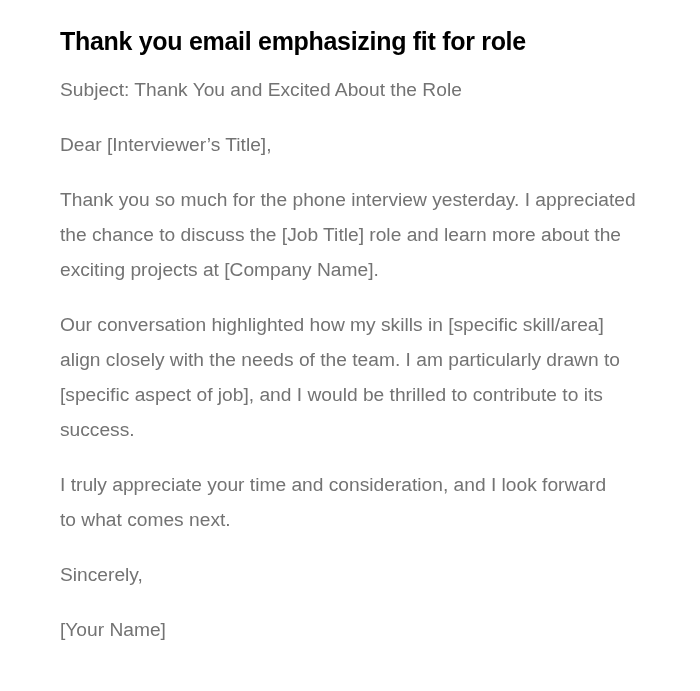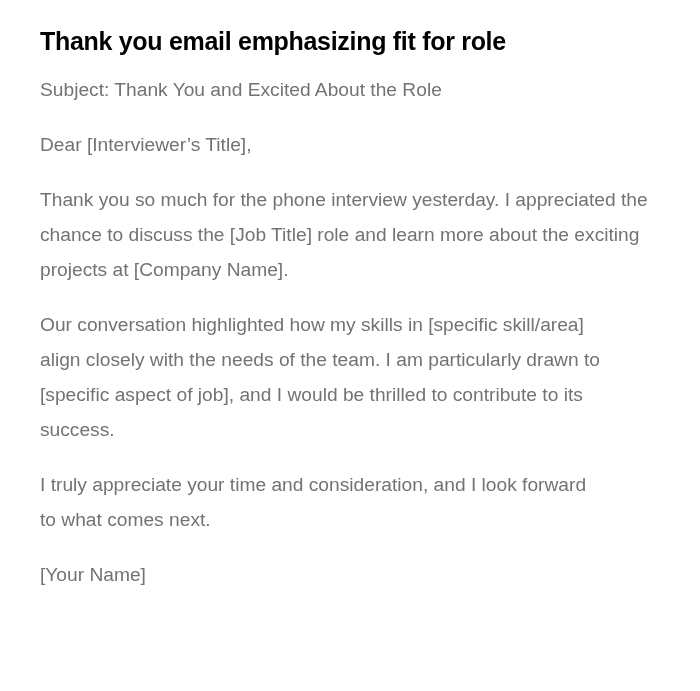--- a/index.html
+++ b/index.html
@@ -1,24 +1,25 @@
 <!DOCTYPE html>
 <html><head>
 <meta charset="utf-8">
 <style>
   html, body { margin: 0; padding: 0; background: #ffffff; }
   body { width: 700px; height: 691px; overflow: hidden; }
-  .doc { padding: 24px 40px 0 40px; color: #111111; font-family: "Liberation Sans", sans-serif; }
+  .doc { padding: 24px 40px 0 60px; color: #111111; font-family: "Liberation Sans", sans-serif; }
   h1 { font-size: 25px; font-weight: bold; margin: 0 0 14px 0; letter-spacing: -0.3px; line-height: 34px; color: #000; }
   p { font-size: 19.2px; line-height: 35px; margin: 0 0 20px 0; color: #737373; }
 </style>
 </head>
 <body>
 
 <div class="doc">
   <h1>Thank you email emphasizing fit for role</h1>
   <p>Subject: Thank You and Excited About the Role</p>
   <p>Dear [Interviewer’s Title],</p>
   <p>Thank you so much for the phone interview yesterday. I appreciated the chance to discuss the [Job Title] role and learn more about the exciting projects at [Company Name].</p>
   <p style="width:560px">Our conversation highlighted how my skills in [specific skill/area] align closely with the needs of the team. I am particularly drawn to [specific aspect of job], and I would be thrilled to contribute to its success.</p>
   <p style="width:560px">I truly appreciate your time and consideration, and I look forward to what comes next.</p>
+  <p>Sincerely,</p>
   <p>[Your Name]</p>
 </div>
 
 </body></html>

